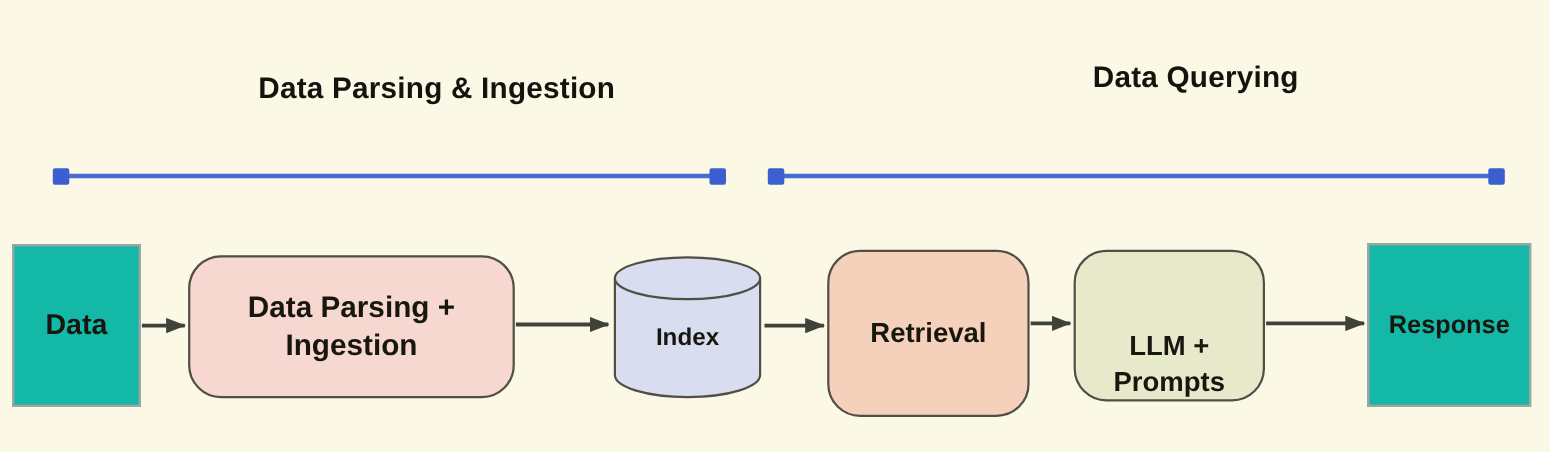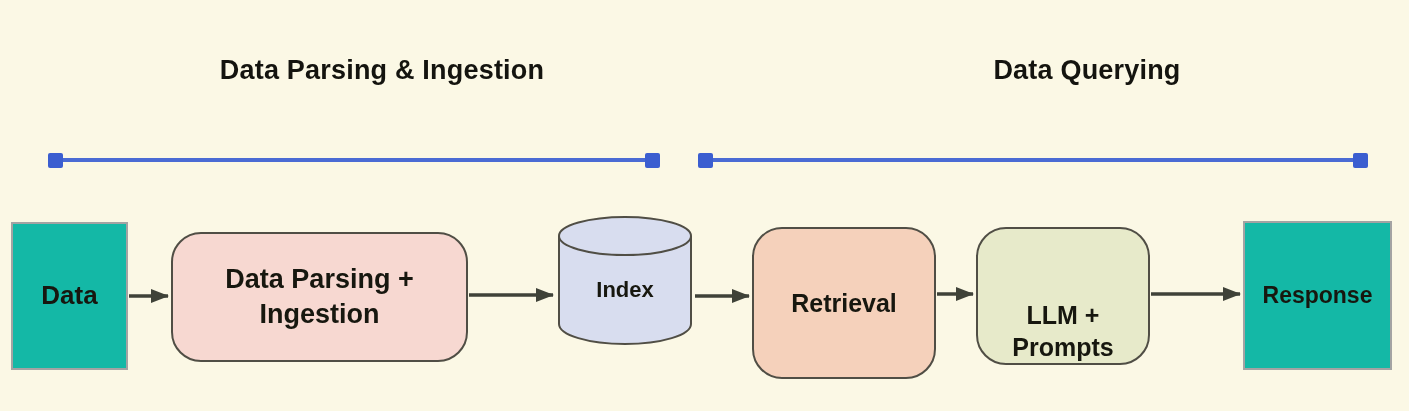--- a/index.html
+++ b/index.html
@@ -16,21 +16,21 @@
   .section-label {
     position: absolute;
     top: 55px;
     width: 440px;
     text-align: center;
     font-size: 27px;
     font-weight: 700;
     color: #14140f;
     letter-spacing: 0.2px;
   }
-  .section-label.left  { left: 162px; }
+  .section-label.left  { left: 177px; margin-top: 10px; }
   .section-label.right { left: 867px; text-align: center; }
 
   .span-line { position: absolute; top: 153px; height: 15px; }
   .span-line .bar {
     position: absolute; left: 7px; right: 7px; top: 5px; height: 4px;
     background: #4A6BD4; border-radius: 2px;
   }
   .span-line .sq {
     position: absolute; top: 0; width: 15px; height: 15px;
     background: #3B5ED0; border-radius: 2px;
@@ -45,21 +45,21 @@
     display: flex; align-items: center; justify-content: center;
     box-sizing: border-box;
     font-weight: 700; color: #17170f;
     text-align: center; white-space: pre-line; line-height: 1.28;
   }
   .node.rect    { background: #14b8a6; border: 2px solid #a3a3a3; }
   .node.rounded { border: 2px solid #504e45; border-radius: 30px; }
 
   .node-data      { left: 11px;   top: 222px; width: 117px; height: 148px; font-size: 26px; }
   .node-parsing   { left: 171px;  top: 232px; width: 297px; height: 130px; font-size: 27px; background: #F7D8D1; }
-  .node-index     { left: 556px;  top: 214px; width: 138px; height: 132px; text-decoration: underline; }
+  .node-index     { left: 556px;  top: 231px; width: 138px; height: 132px; text-decoration: underline; }
   .node-retrieval { left: 752px;  top: 227px; width: 184px; height: 152px; font-size: 25px; background: #F5D1BB; }
   .node-llm       { left: 976px;  top: 227px; width: 174px; height: 138px; font-size: 25px; background: #E7EACA; align-items: flex-end; }
   .node-response  { left: 1243px; top: 221px; width: 149px; height: 149px; font-size: 23px; }
 
   .cylinder-svg { position: absolute; left: 0; top: 0; }
   .cylinder-label {
     position: absolute; left: 0; right: 0; top: 62px;
     text-align: center; font-size: 22px; font-weight: 700; color: #17170f;
   }
 

